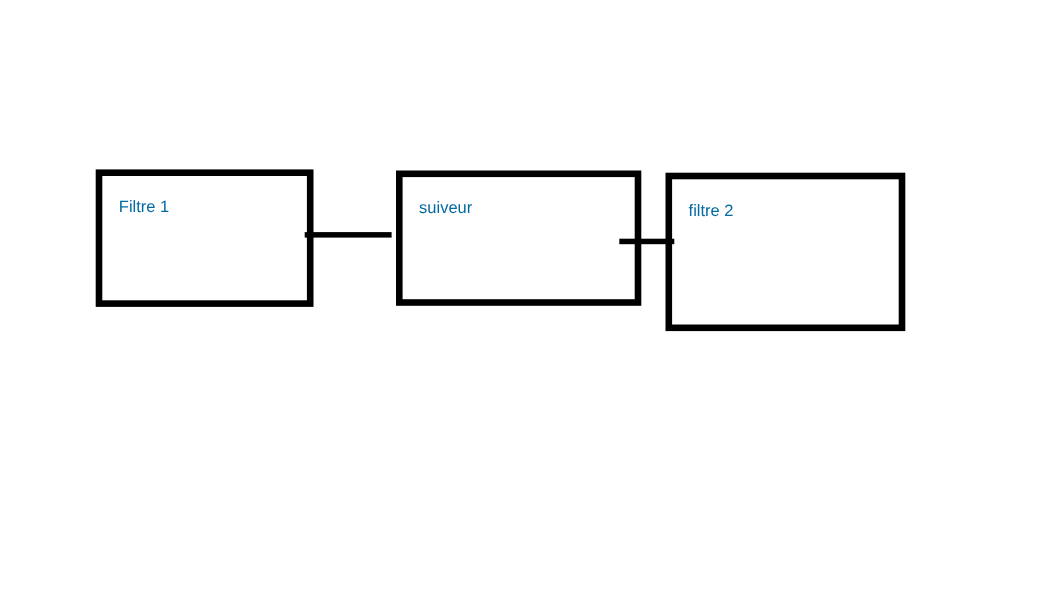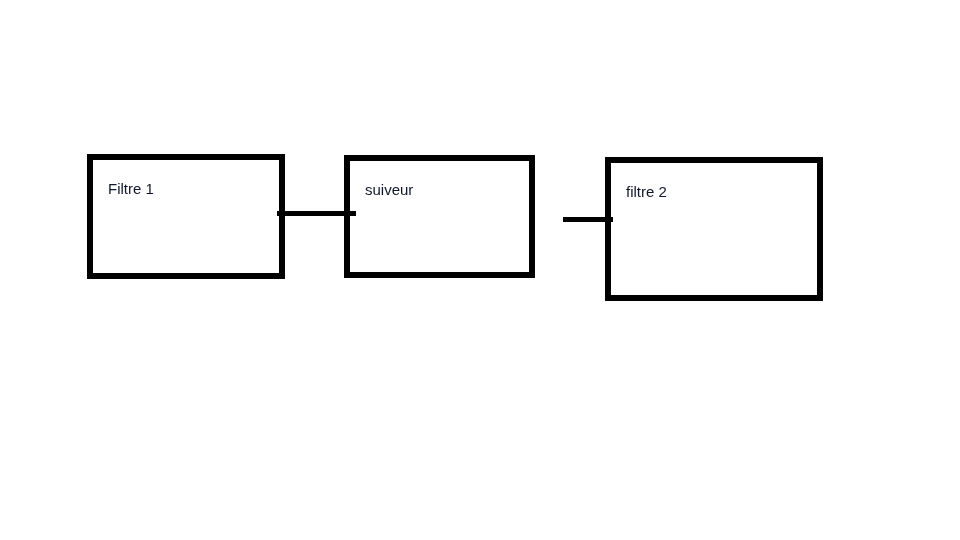--- a/index.html
+++ b/index.html
@@ -27,38 +27,38 @@
     box-sizing: border-box;
     border: 6px solid #000000;
     background: #ffffff;
   }
   .block-label {
     position: absolute;
     left: 15px;
     top: 20px;
     font-size: 15px;
     line-height: 18px;
-    color: #0f172a;
+    color: #0369a1;
     white-space: nowrap;
   }
   .connector {
     position: absolute;
     background: #000000;
   }
 </style>
 </head>
 <body>
 
 <div class="canvas">
 
   <div class="block" style="left: 87px; top: 154px; width: 198px; height: 125px; border-width: 6px; border-color: rgb(0, 0, 0);">
     <span class="block-label">Filtre 1</span>
   </div>
 
-  <div class="block" style="left: 344px; top: 155px; width: 191px; height: 123px; border-width: 6px; border-color: rgb(0, 0, 0);">
+  <div class="block" style="left: 360px; top: 155px; width: 223px; height: 123px; border-width: 6px; border-color: rgb(0, 0, 0);">
     <span class="block-label">suiveur</span>
   </div>
 
   <div class="block" style="left: 605px; top: 157px; width: 218px; height: 144px; border-width: 6px; border-color: rgb(0, 0, 0);">
     <span class="block-label">filtre 2</span>
   </div>
 
   <div class="connector" style="left: 277px; top: 211px; width: 79px; height: 5px; background: rgb(0, 0, 0);"></div>
   <div class="connector" style="left: 563px; top: 217px; width: 50px; height: 5px; background: rgb(0, 0, 0);"></div>
 

